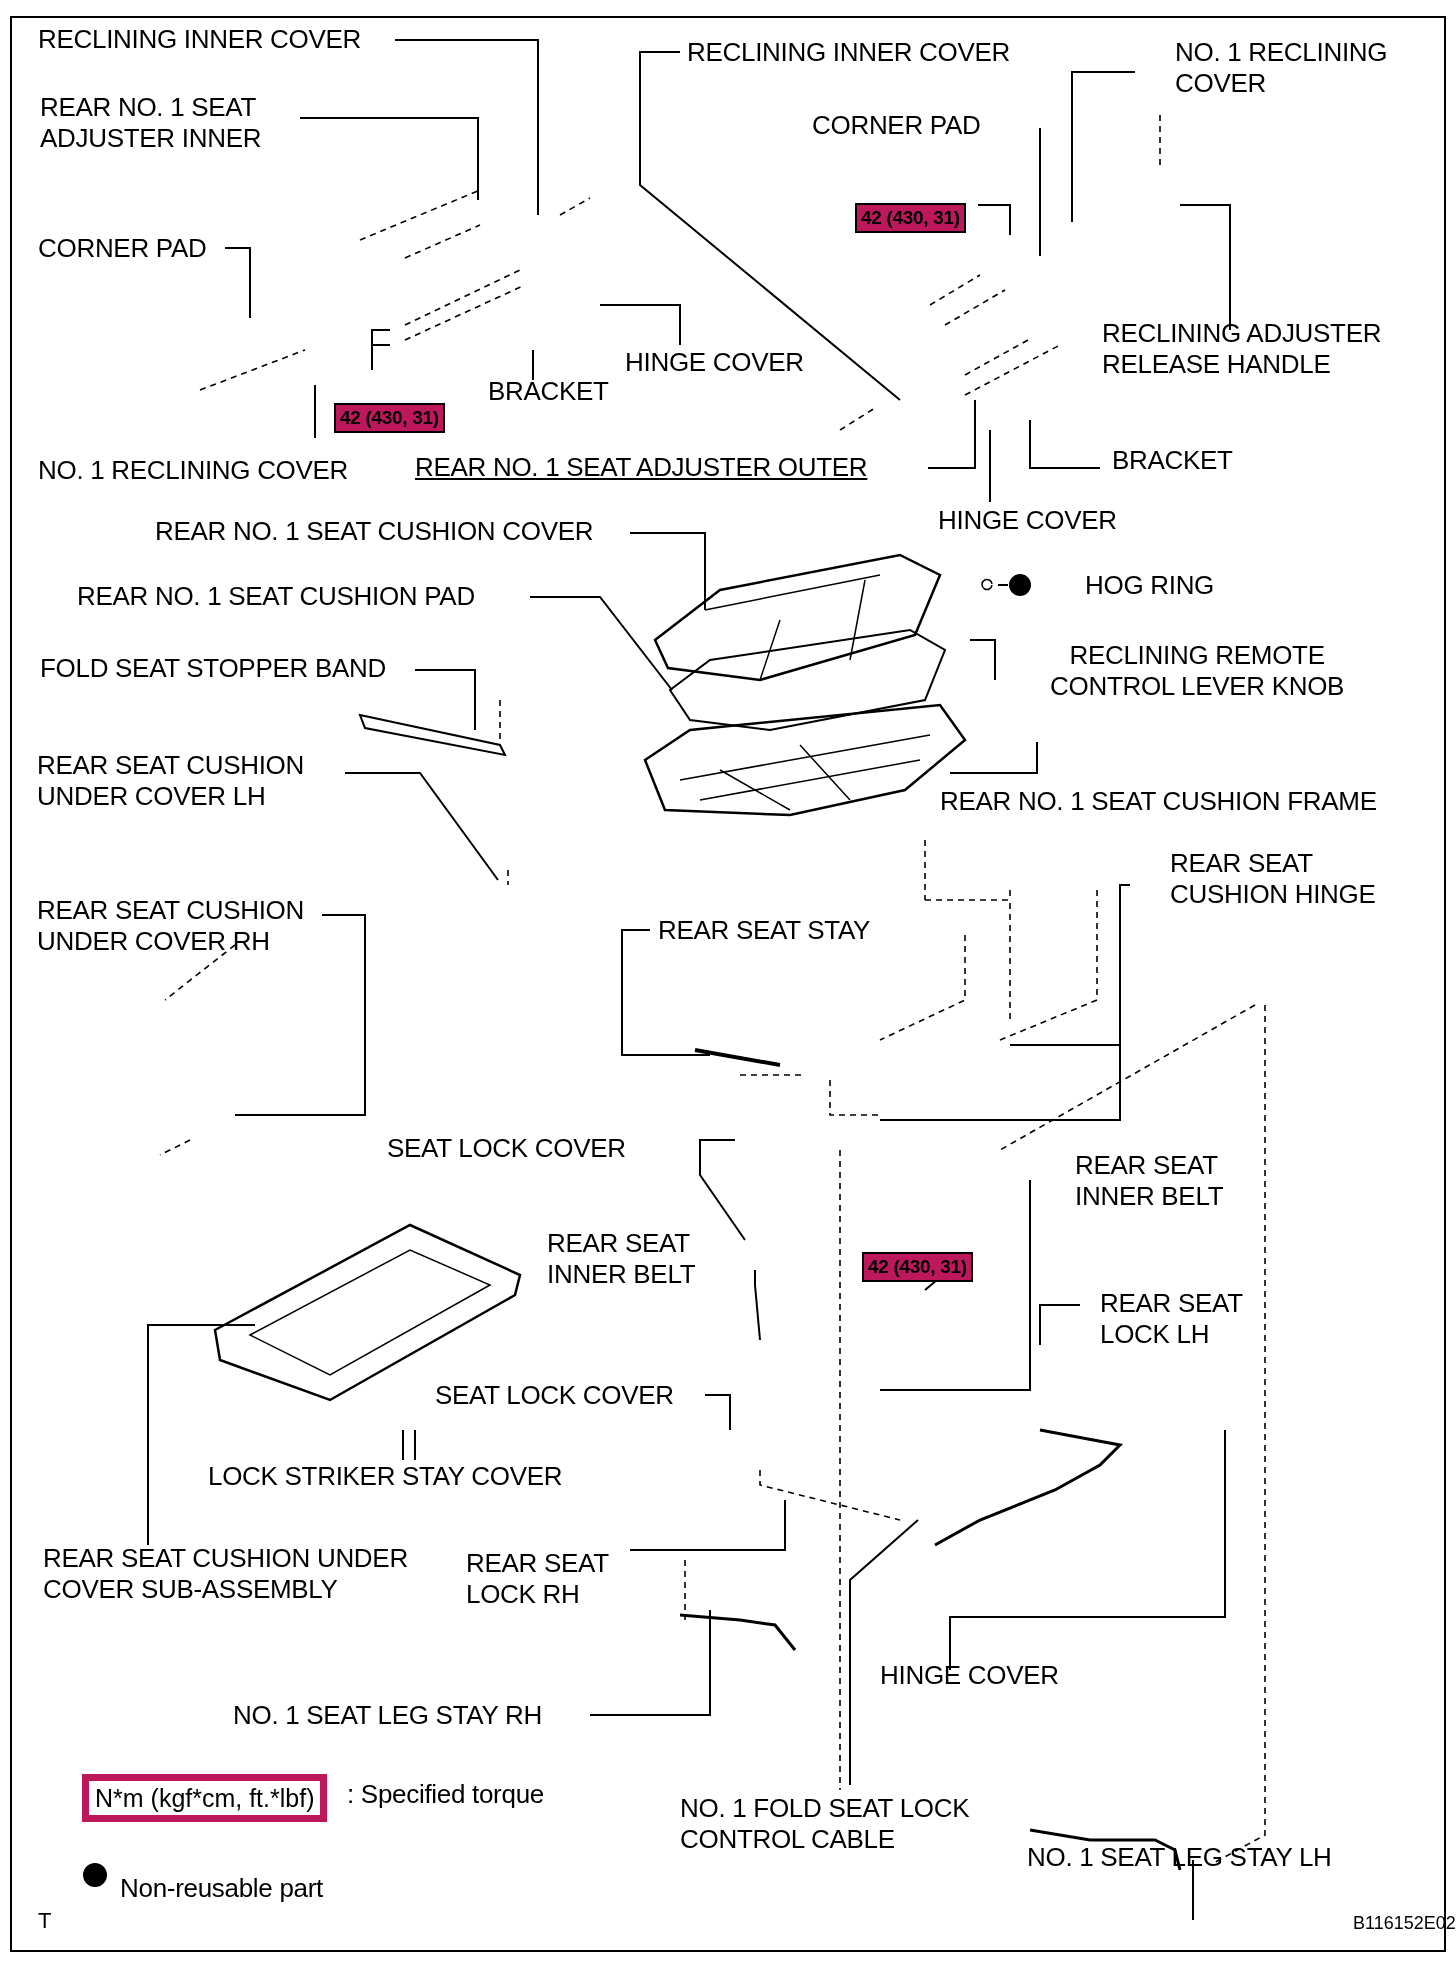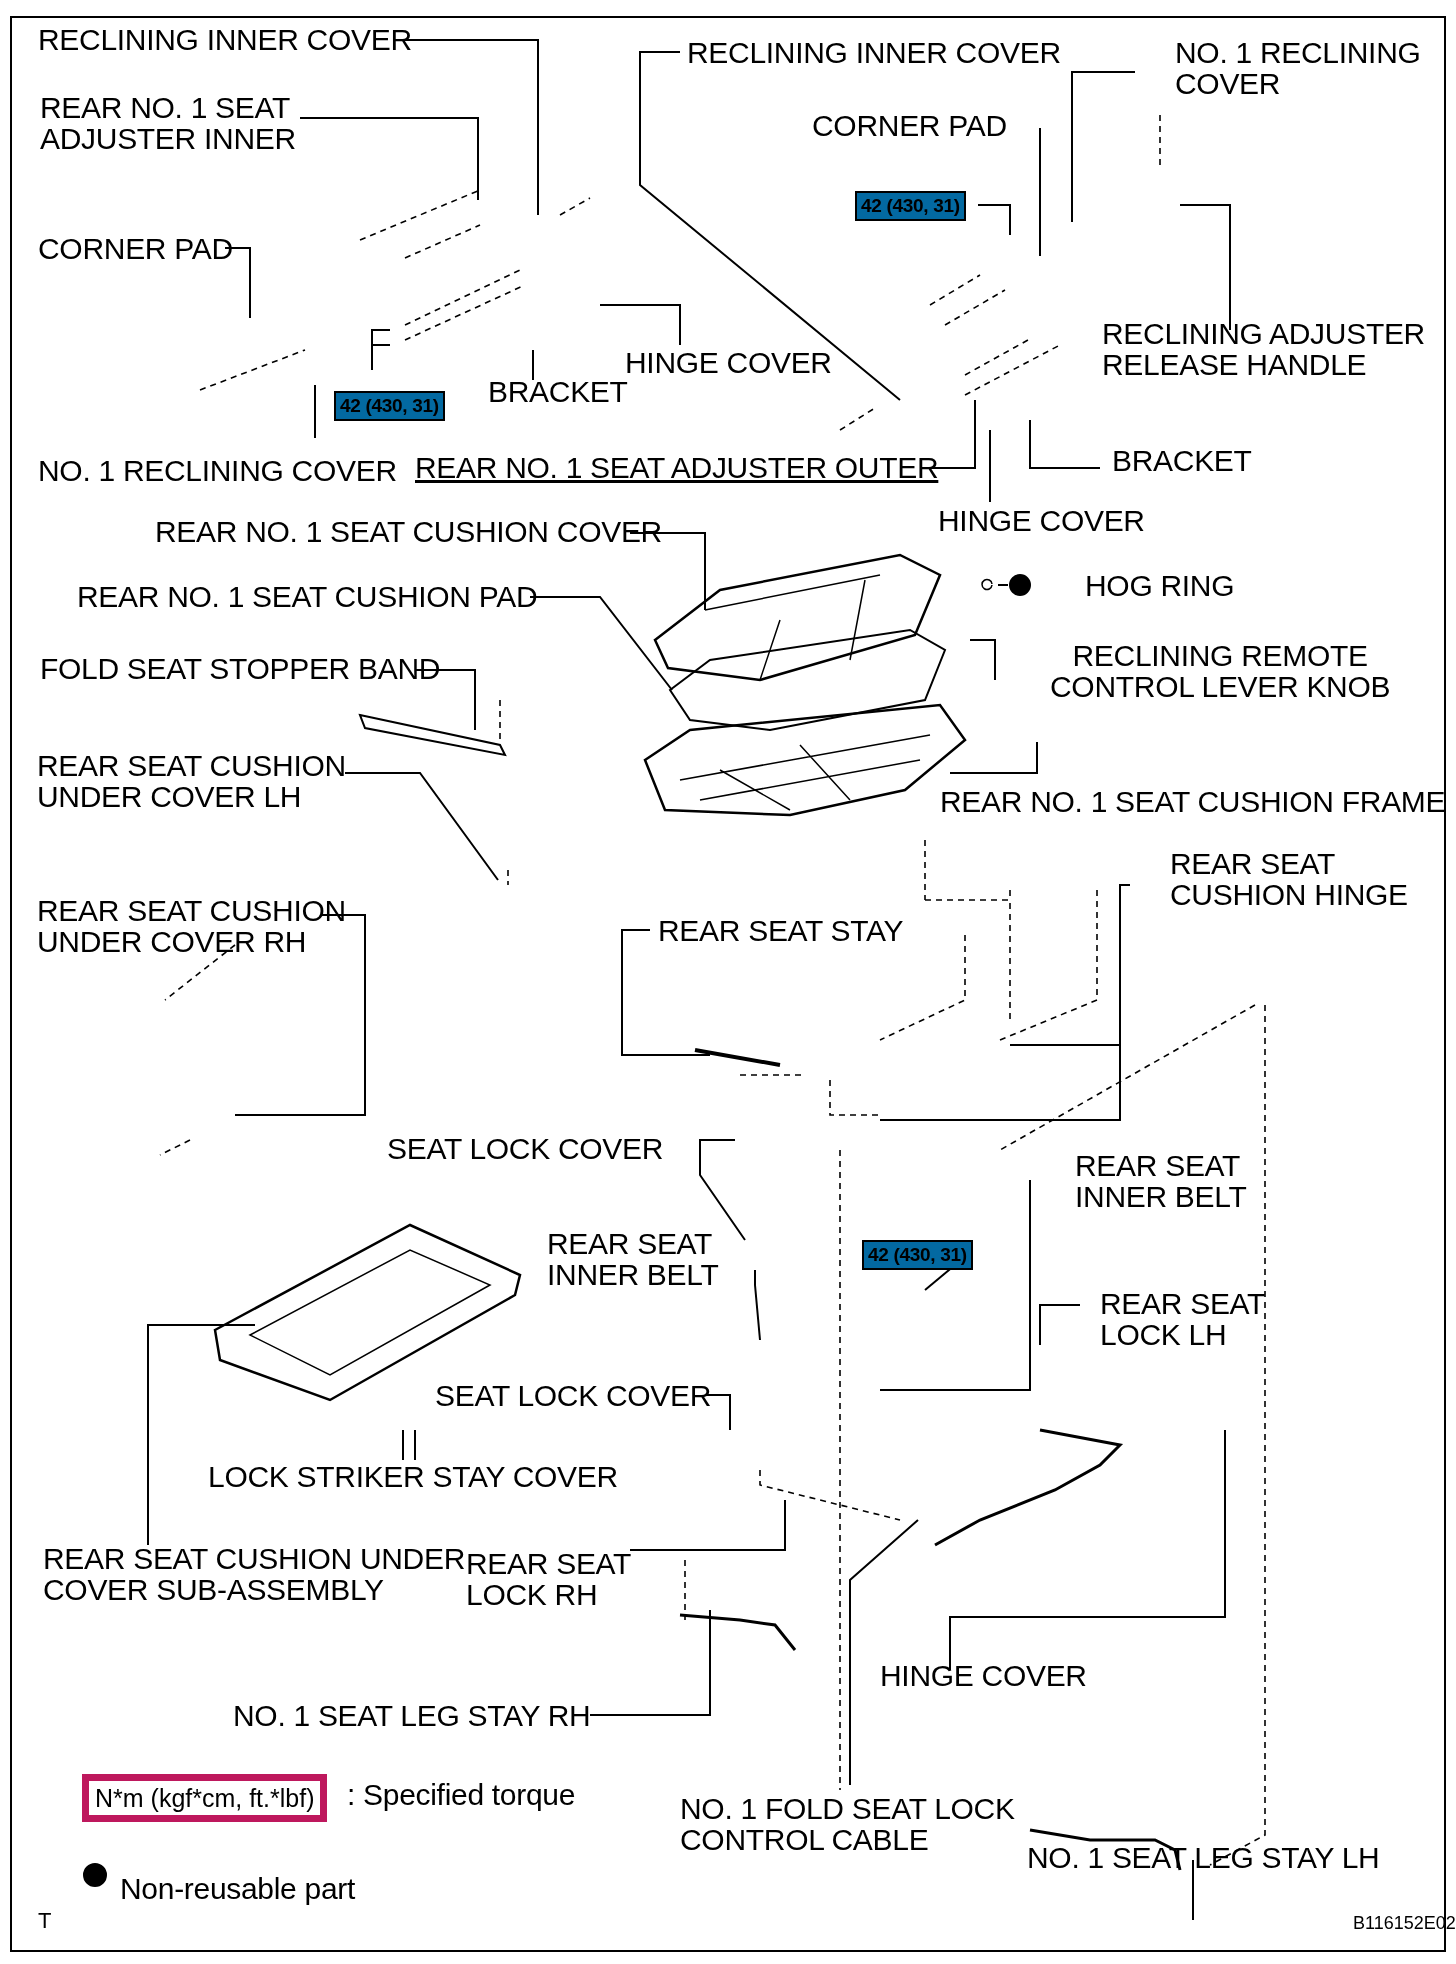--- a/index.html
+++ b/index.html
@@ -1,22 +1,22 @@
 <!DOCTYPE html>
 <html><head>
 <meta charset="utf-8">
 <style>
   html, body { margin:0; padding:0; background:#ffffff; }
   body { width:1456px; height:1964px; position:relative; overflow:hidden;
          font-family:"Liberation Sans", sans-serif; color:#000; }
   .frame { position:absolute; left:10px; top:16px; width:1436px; height:1936px;
            border:2px solid #000; box-sizing:border-box; }
-  .lbl { position:absolute; font-size:30px; line-height:31px; white-space:pre; letter-spacing:-0.3px; }
+  .lbl { position:absolute; font-size:26px; line-height:31px; white-space:pre; letter-spacing:-0.3px; }
   .torque { position:absolute; font-size:19px; font-weight:bold; border:2px solid #000;
-            padding:1px 4px; line-height:24px; background:#0369a1; letter-spacing:-0.3px; }
+            padding:1px 4px; line-height:24px; background:#be185d; letter-spacing:-0.3px;margin-top:12px; }
   svg.draw { position:absolute; left:0; top:0; }
   .small { position:absolute; font-size:18px; }
   .legend-box { position:absolute; border:7px solid #be185d; padding:2px 6px; font-size:25px; line-height:30px; }
 </style>
 </head>
 <body>
 
 <div class="frame"></div>
 
 <svg class="draw" width="1456" height="1964" stroke="#000" fill="none" stroke-width="2">

